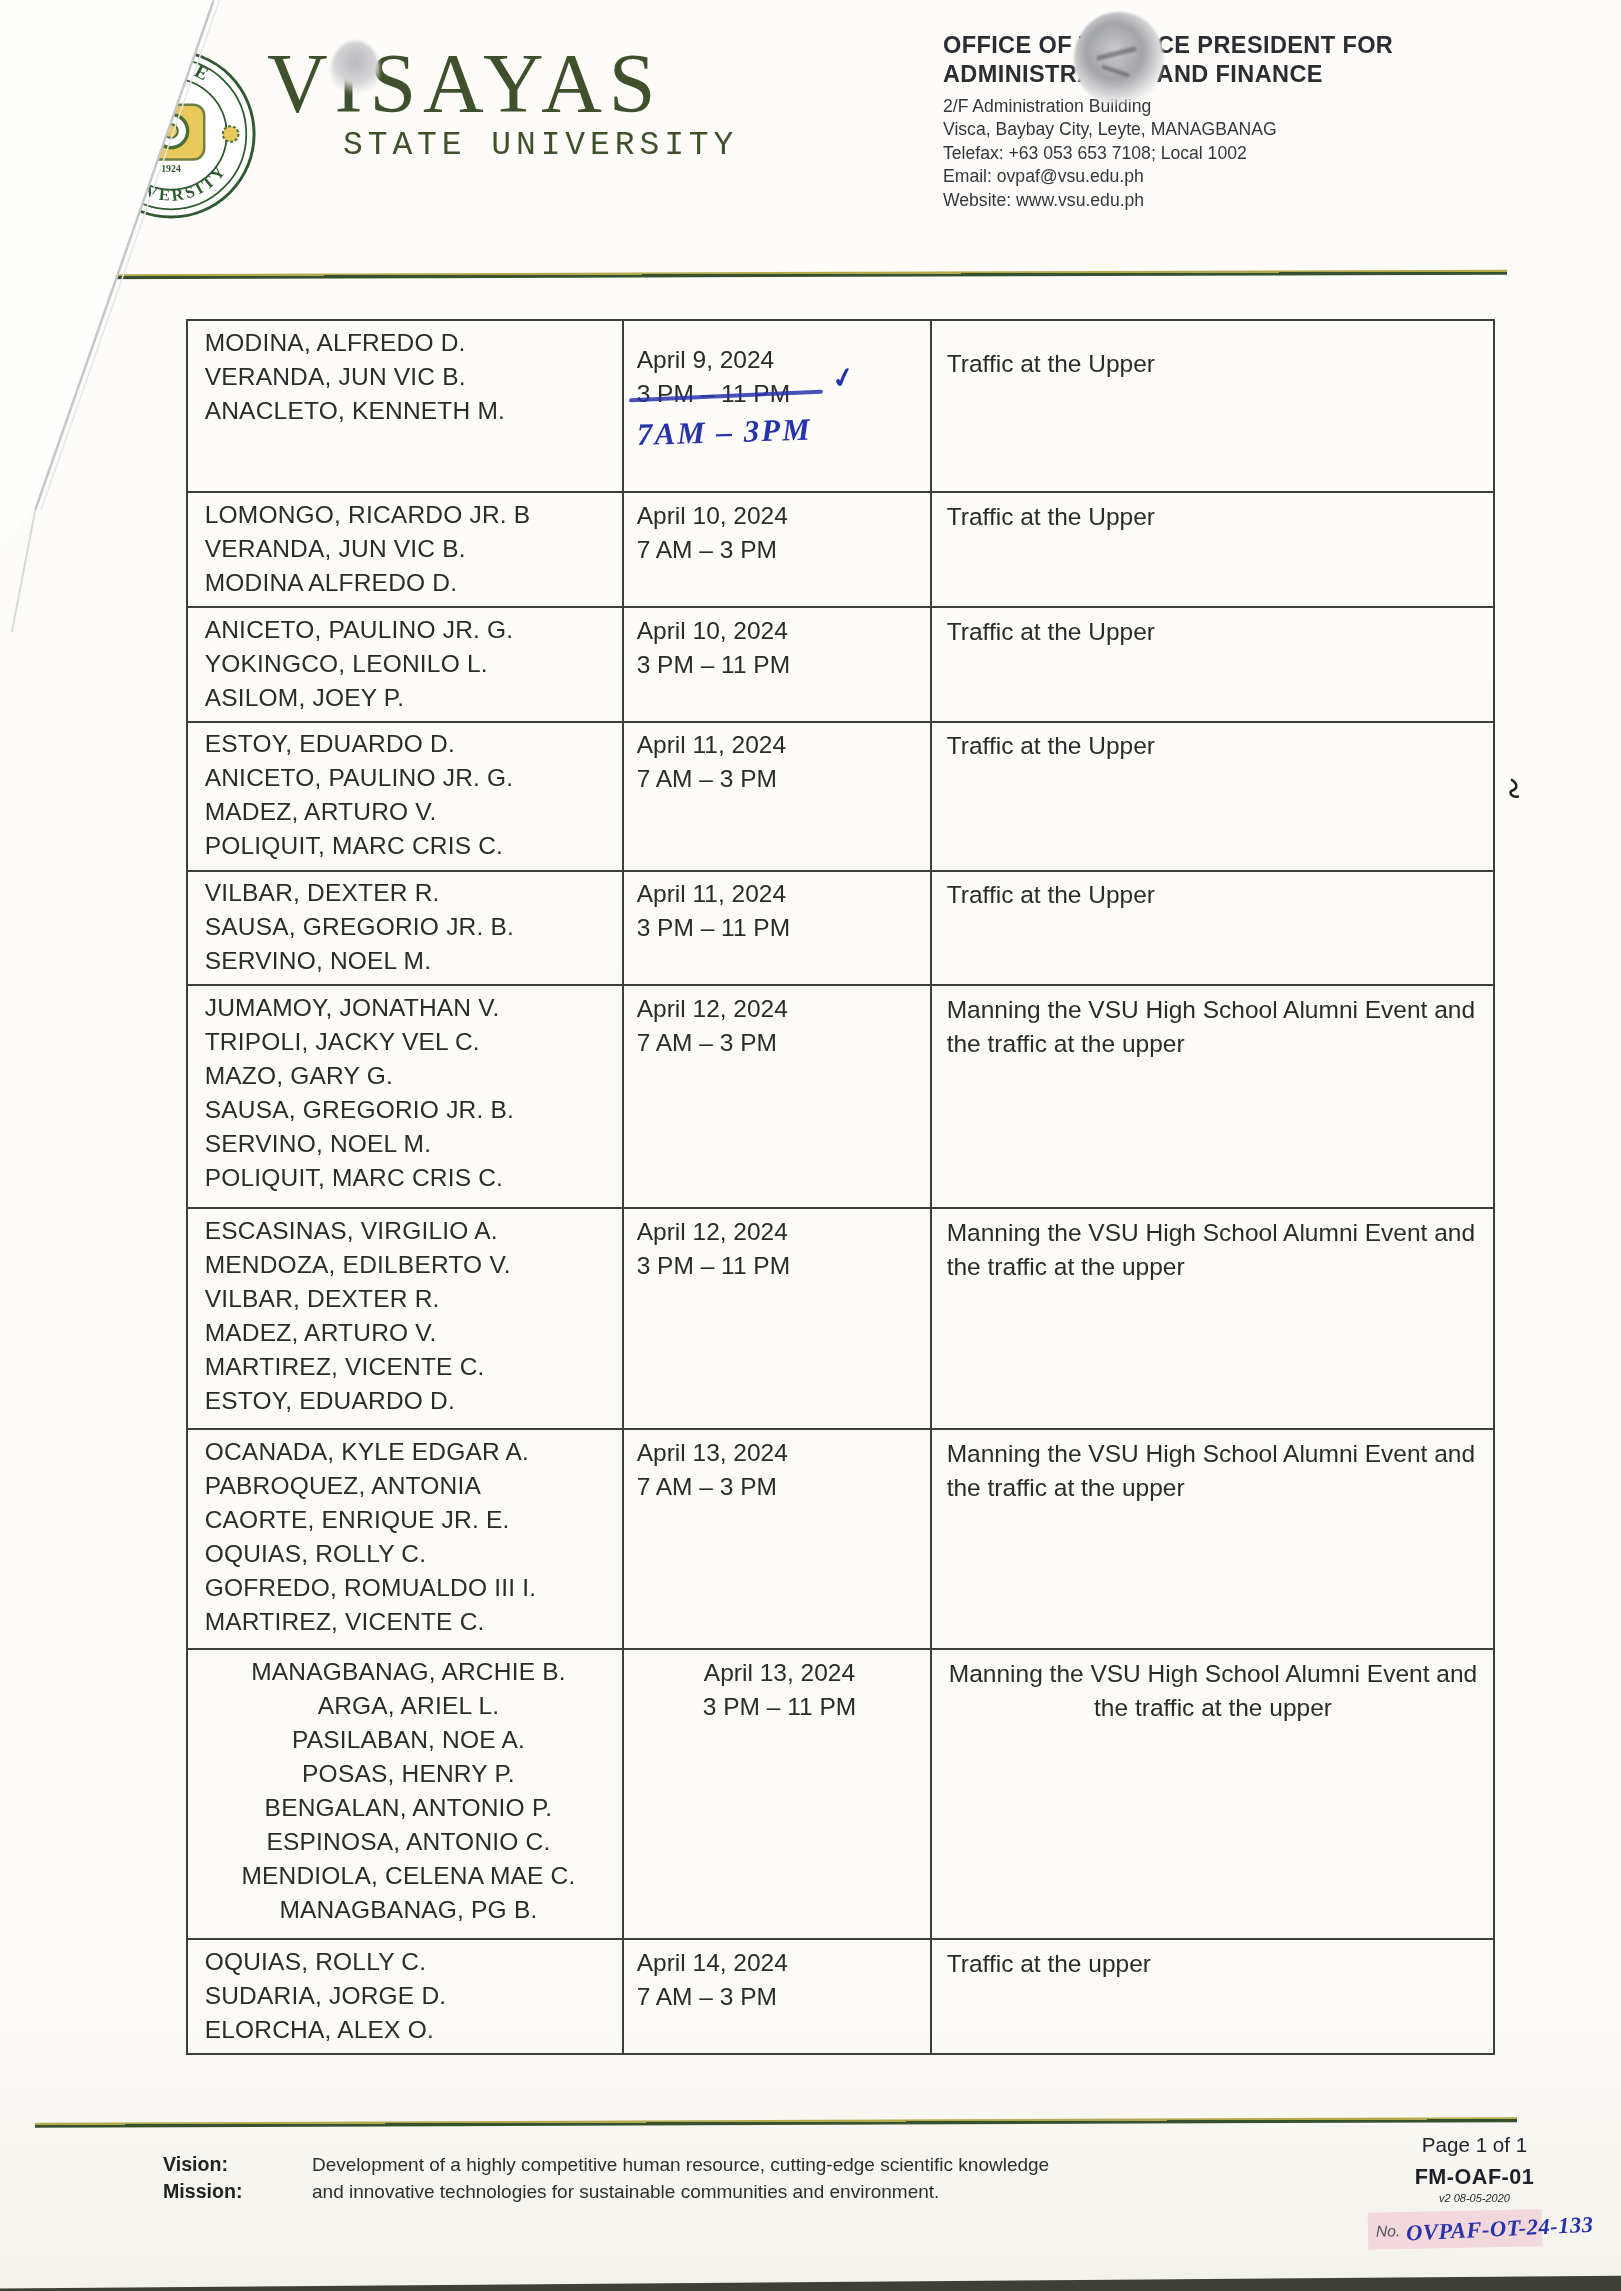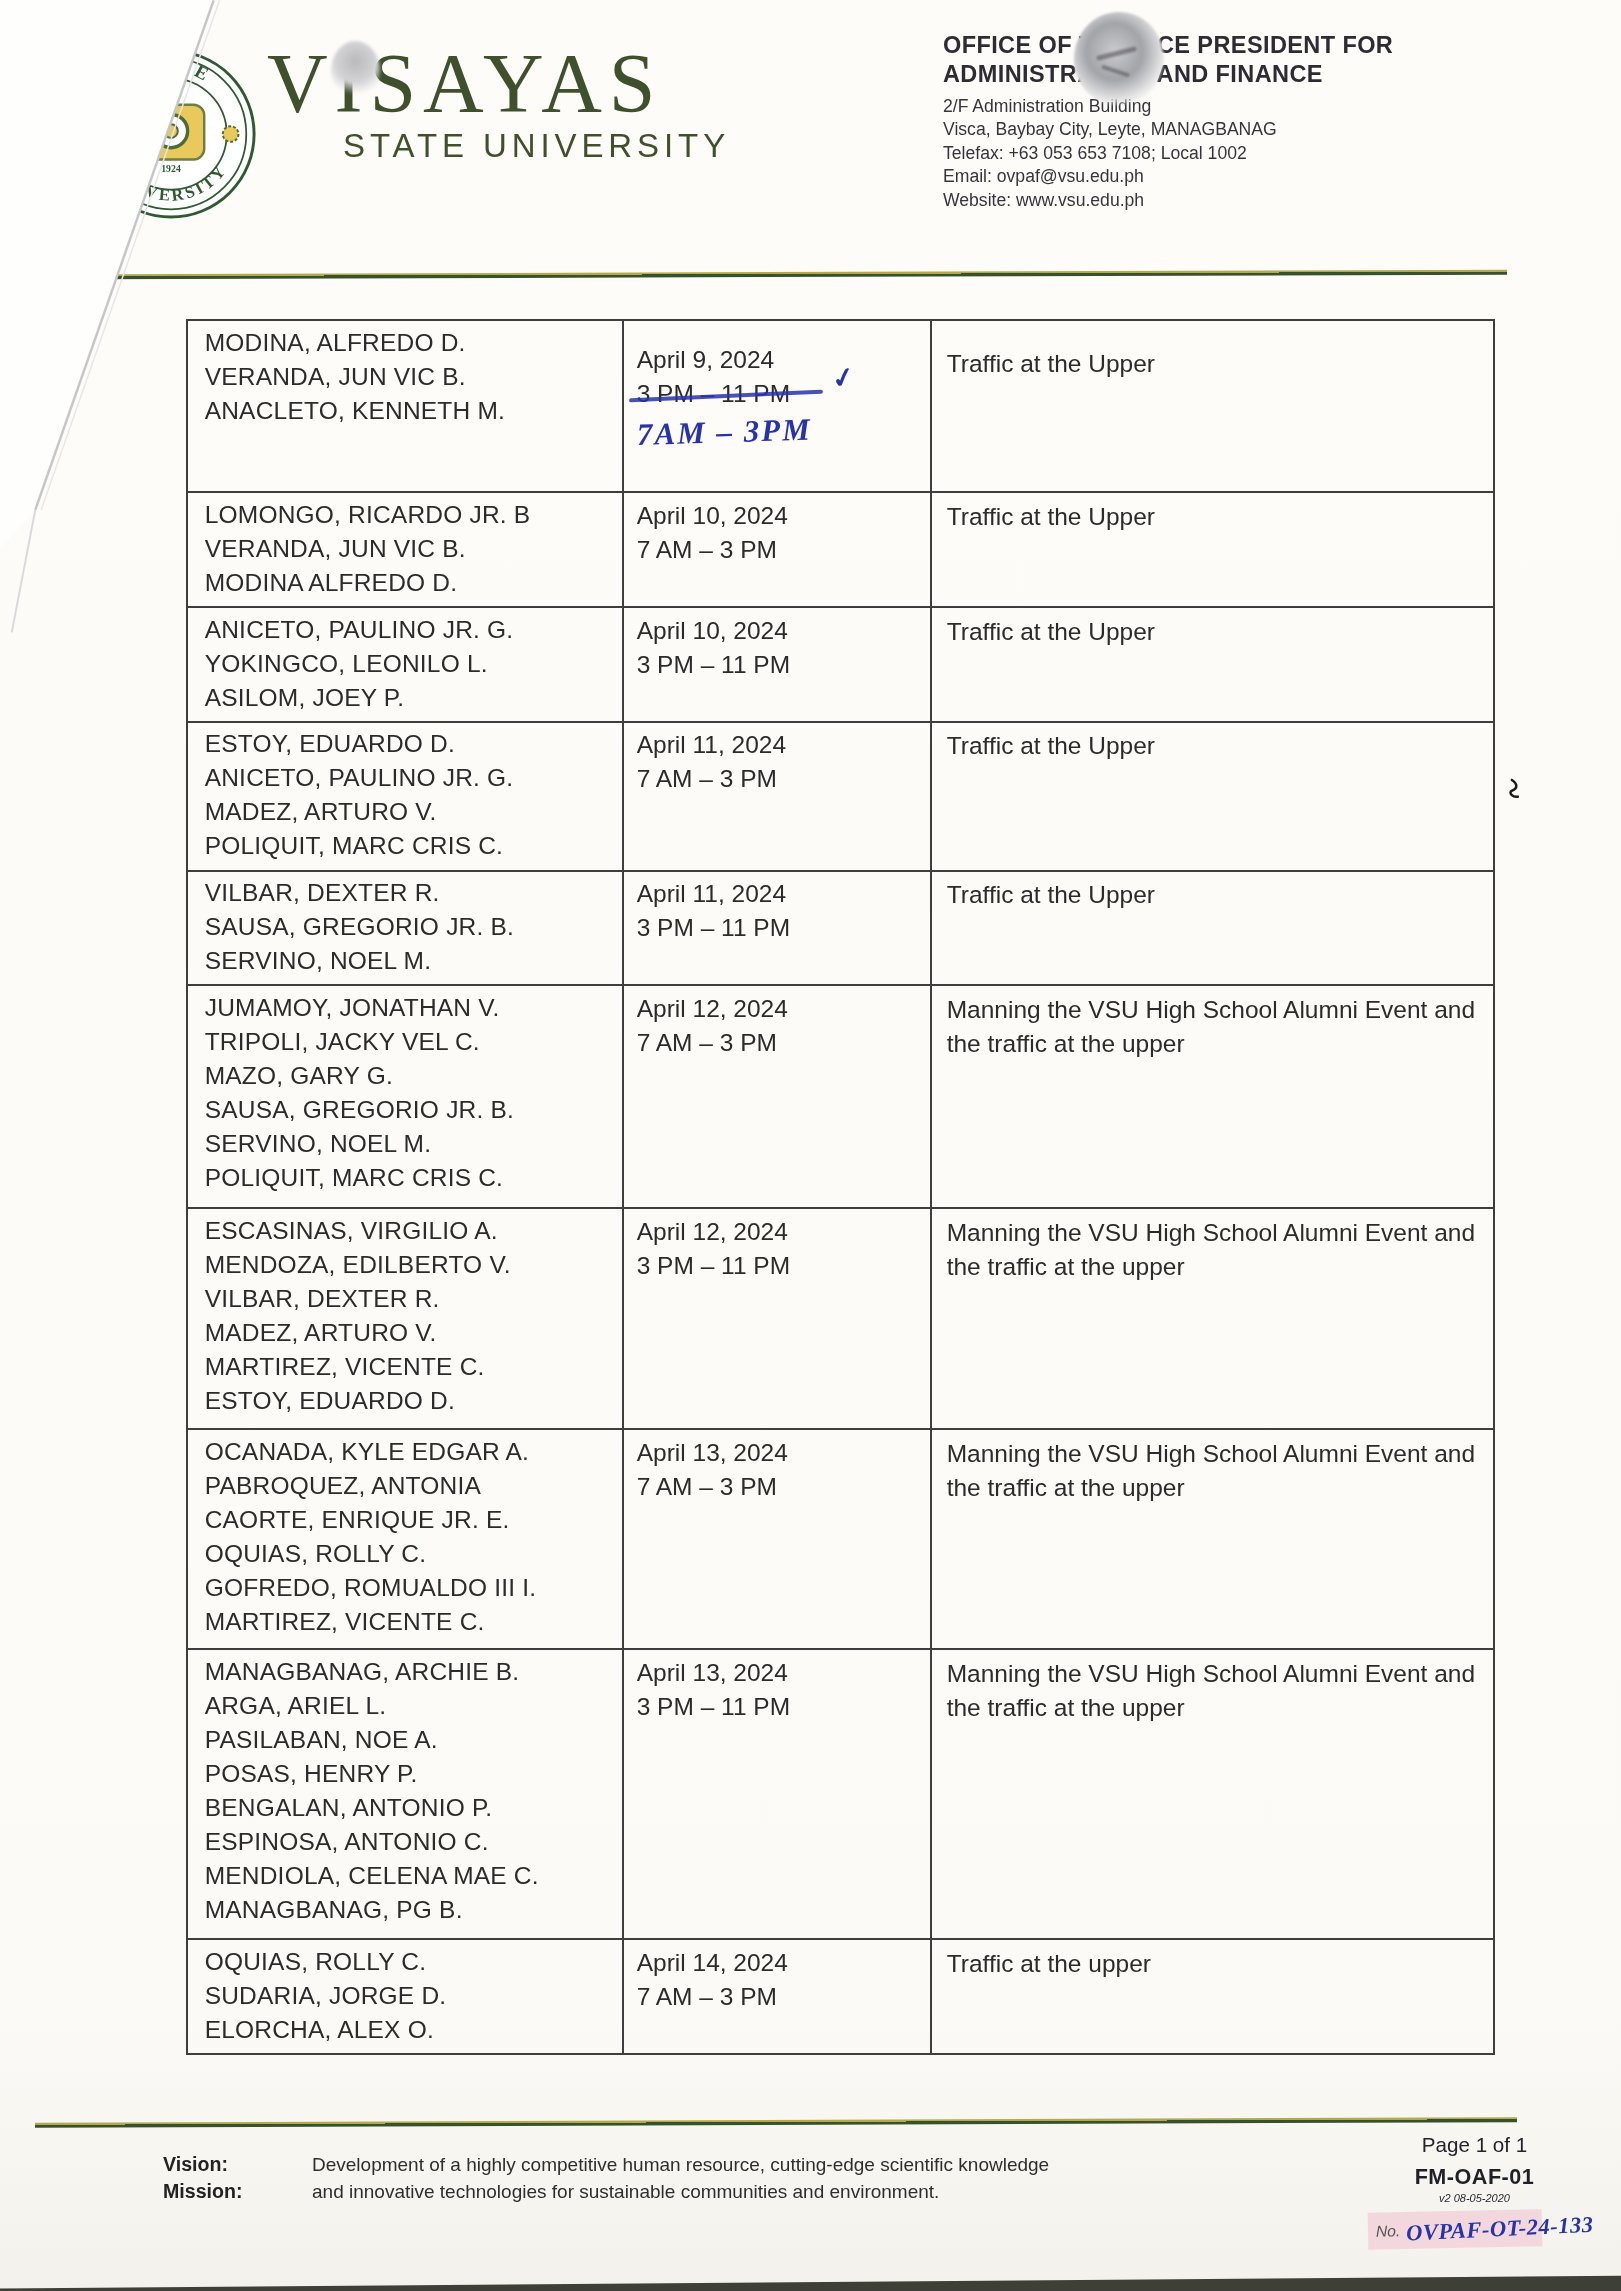--- a/index.html
+++ b/index.html
@@ -22,21 +22,21 @@
   }
   
   .seal{position:absolute;left:84px;top:47px;}
   .fold-artifact{position:absolute;left:0;top:0;pointer-events:none;z-index:5;}
   .logotype{position:absolute;left:267px;top:37px;color:var(--brand-green);z-index:2;}
   .logotype .uni-name{
     font-family:"Liberation Serif", serif;
     font-size:84px;line-height:94px;letter-spacing:6.9px;font-weight:400;
   }
   .logotype .uni-sub{
-    font-family:Liberation Sans, sans-serif;
+    font-family:Liberation Mono, monospace;
     font-size:33px;line-height:37px;letter-spacing:4.9px;margin-left:76px;margin-top:-3.9px;
   }
   .office-block{position:absolute;left:943px;top:31px;width:568px;z-index:2;}
   .office-title{font-size:23.5px;line-height:29px;font-weight:bold;color:#2c2c32;letter-spacing:0.4px;}
   .office-address{margin-top:5.9px;font-size:17.6px;line-height:23.5px;color:#35353b;}
   .punch-smudge{
     position:absolute;left:1074px;top:11.8px;width:90px;height:94px;border-radius:50%;z-index:3;
     background:radial-gradient(circle at 45% 42%, #cbcbce 0%, #a3a4a8 38%, #dcdcde 62%, rgba(255,255,255,0) 76%);
     filter:blur(1px);
   }
@@ -67,21 +67,21 @@
   .c-date{width:308px;border-right:2px solid #3e3e3e;padding:5.9px 7.8px 5.9px 12.7px;}
   .c-duty{flex:1;padding:6.9px 13.7px 5.9px 14.7px;}
   .t-row:nth-child(1){min-height:172px;}
   .t-row:nth-child(2){min-height:106px;}
   .t-row:nth-child(3){min-height:108px;}
   .t-row:nth-child(4){min-height:149px;}
   .t-row:nth-child(5){min-height:103px;}
   .t-row:nth-child(6){min-height:223px;}
   .t-row:nth-child(7){min-height:221px;}
   .t-row:nth-child(8){min-height:220px;}
-  .t-row:nth-child(9){min-height:290px;}
+  .t-row:nth-child(9){min-height:290px;text-align:center;}
   .t-row:nth-child(10){min-height:110px;}
   .t-row:nth-child(1) .c-date{padding-top:21.6px;}
   .t-row:nth-child(1) .c-duty{padding-top:25.5px;}
   .time-line{position:relative;display:inline-block;}
   .strike-line{
     position:absolute;left:-7.8px;right:-33px;top:52%;height:3.9px;border-radius:2.9px;
     background:var(--pen-blue);opacity:.85;transform:rotate(-2.6deg);
   }
   .strike-check{
     position:absolute;right:-65px;top:-15.7px;color:var(--pen-blue);

